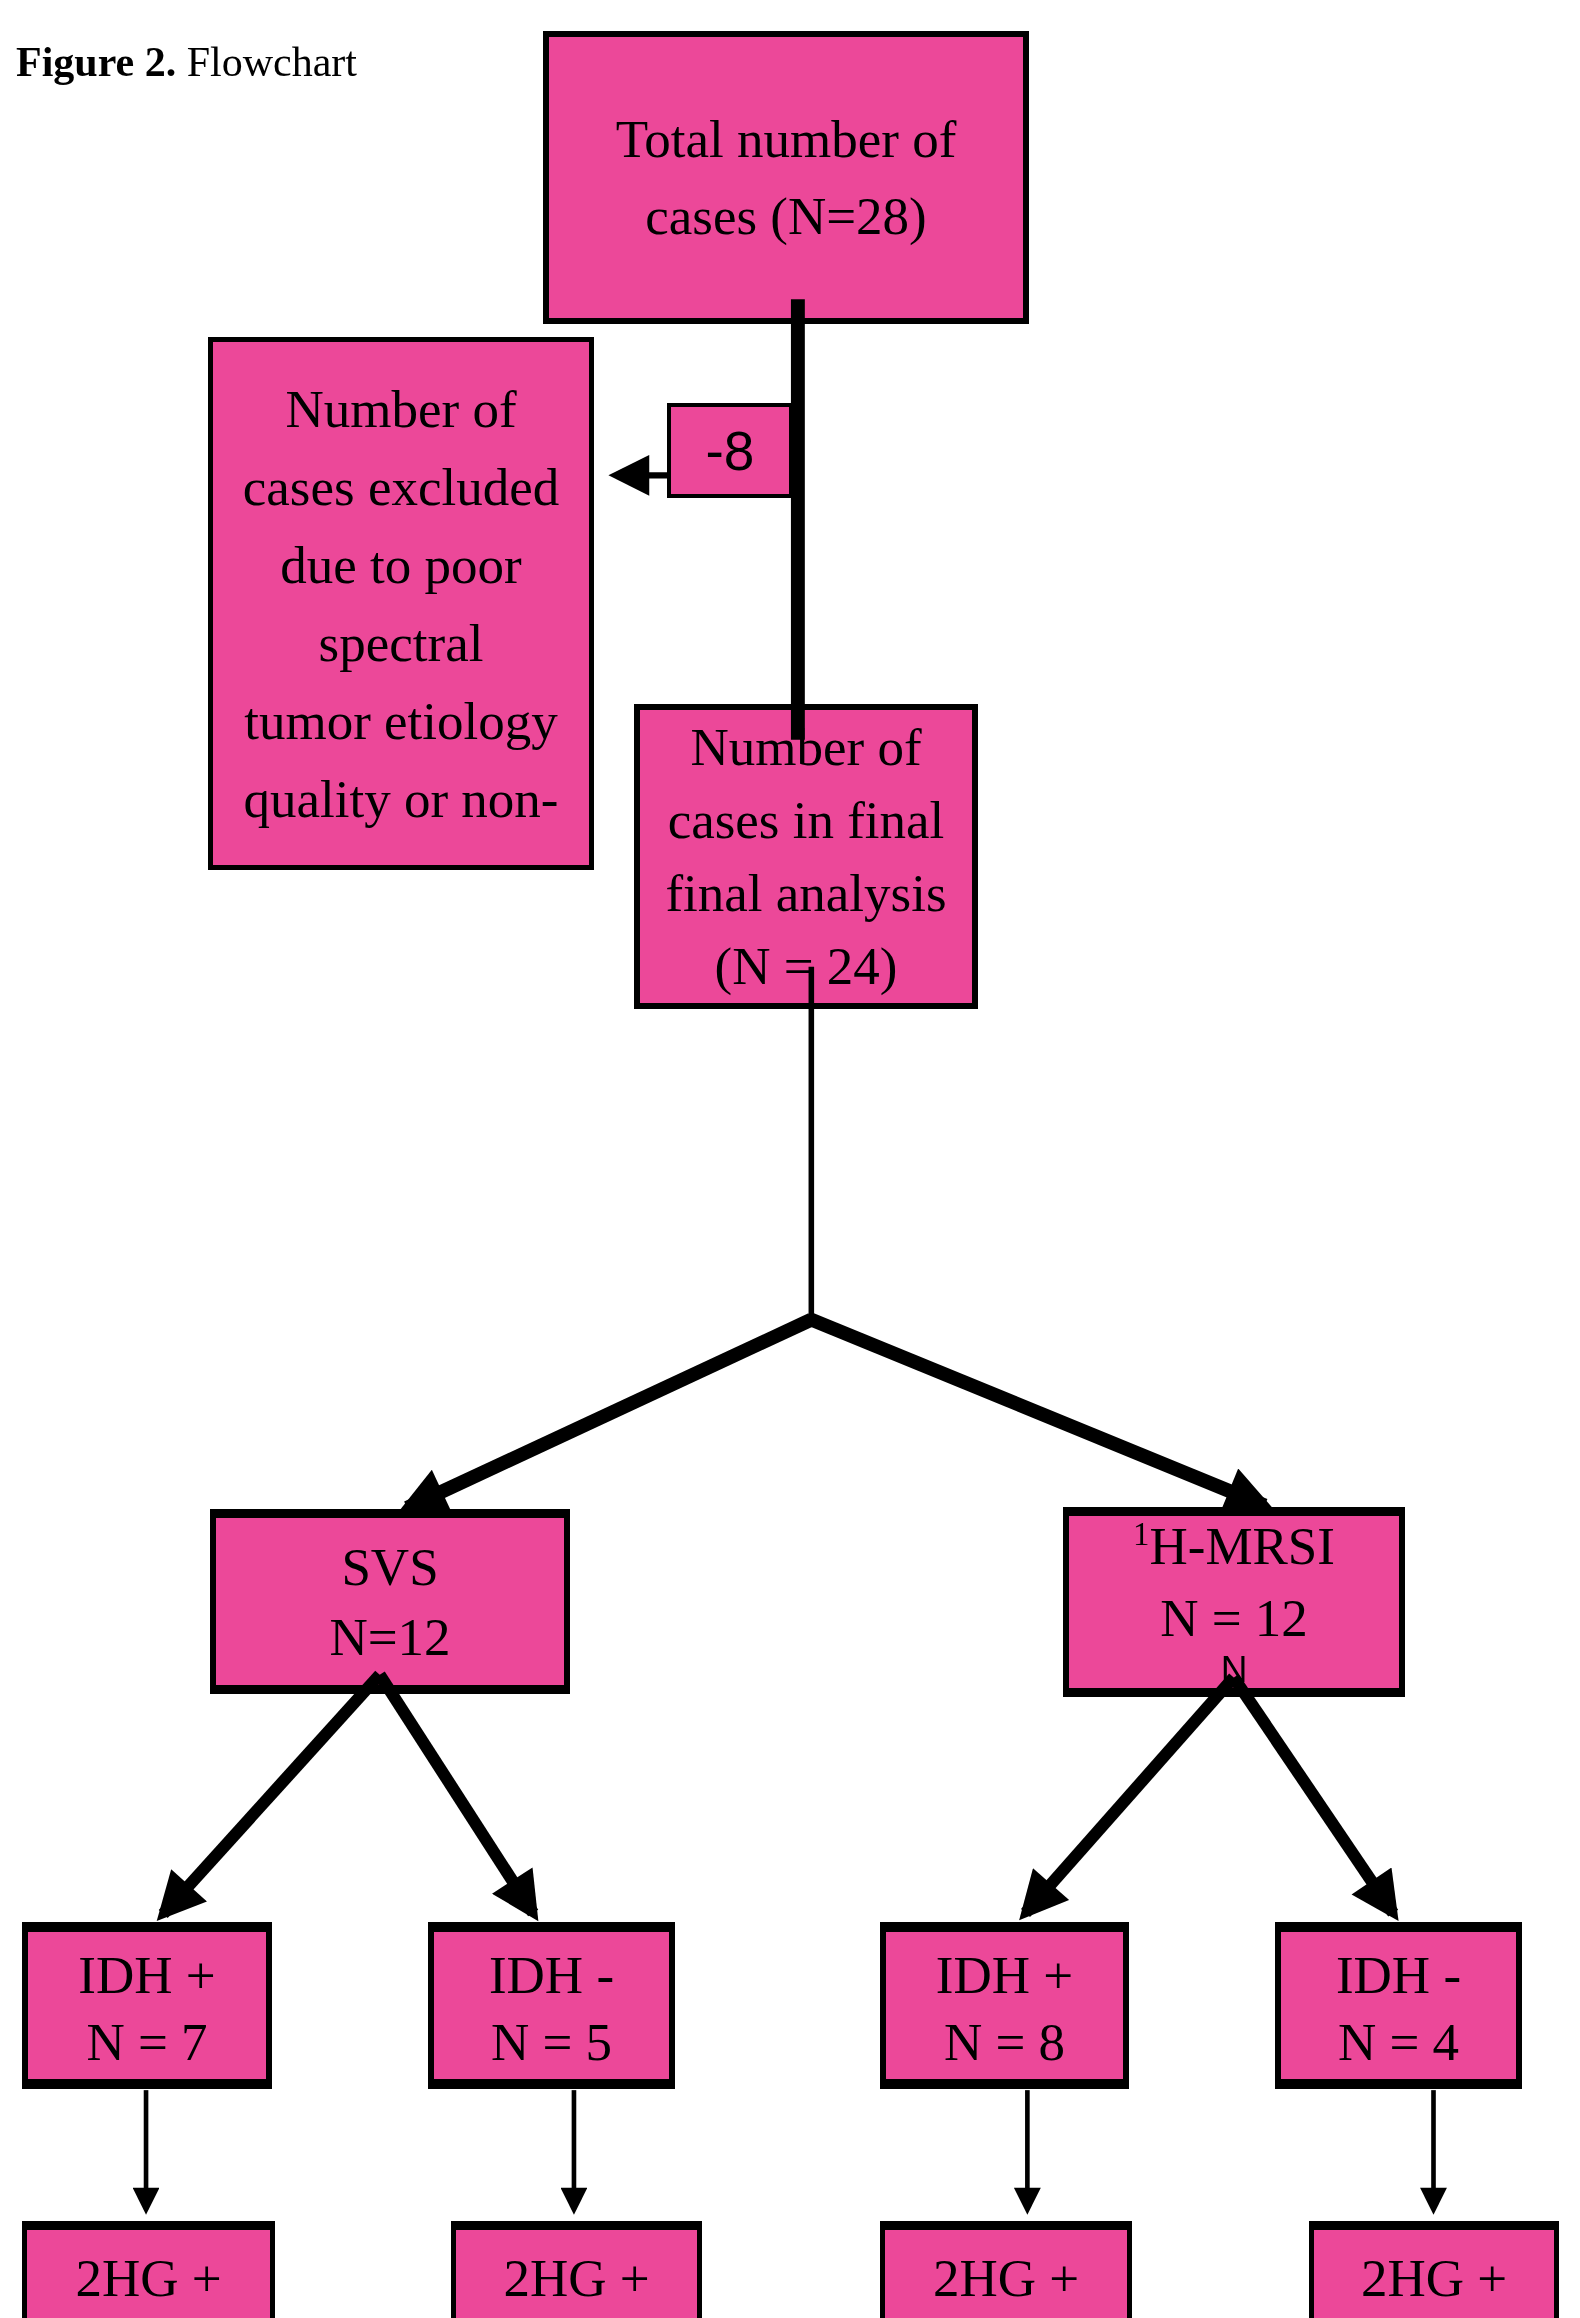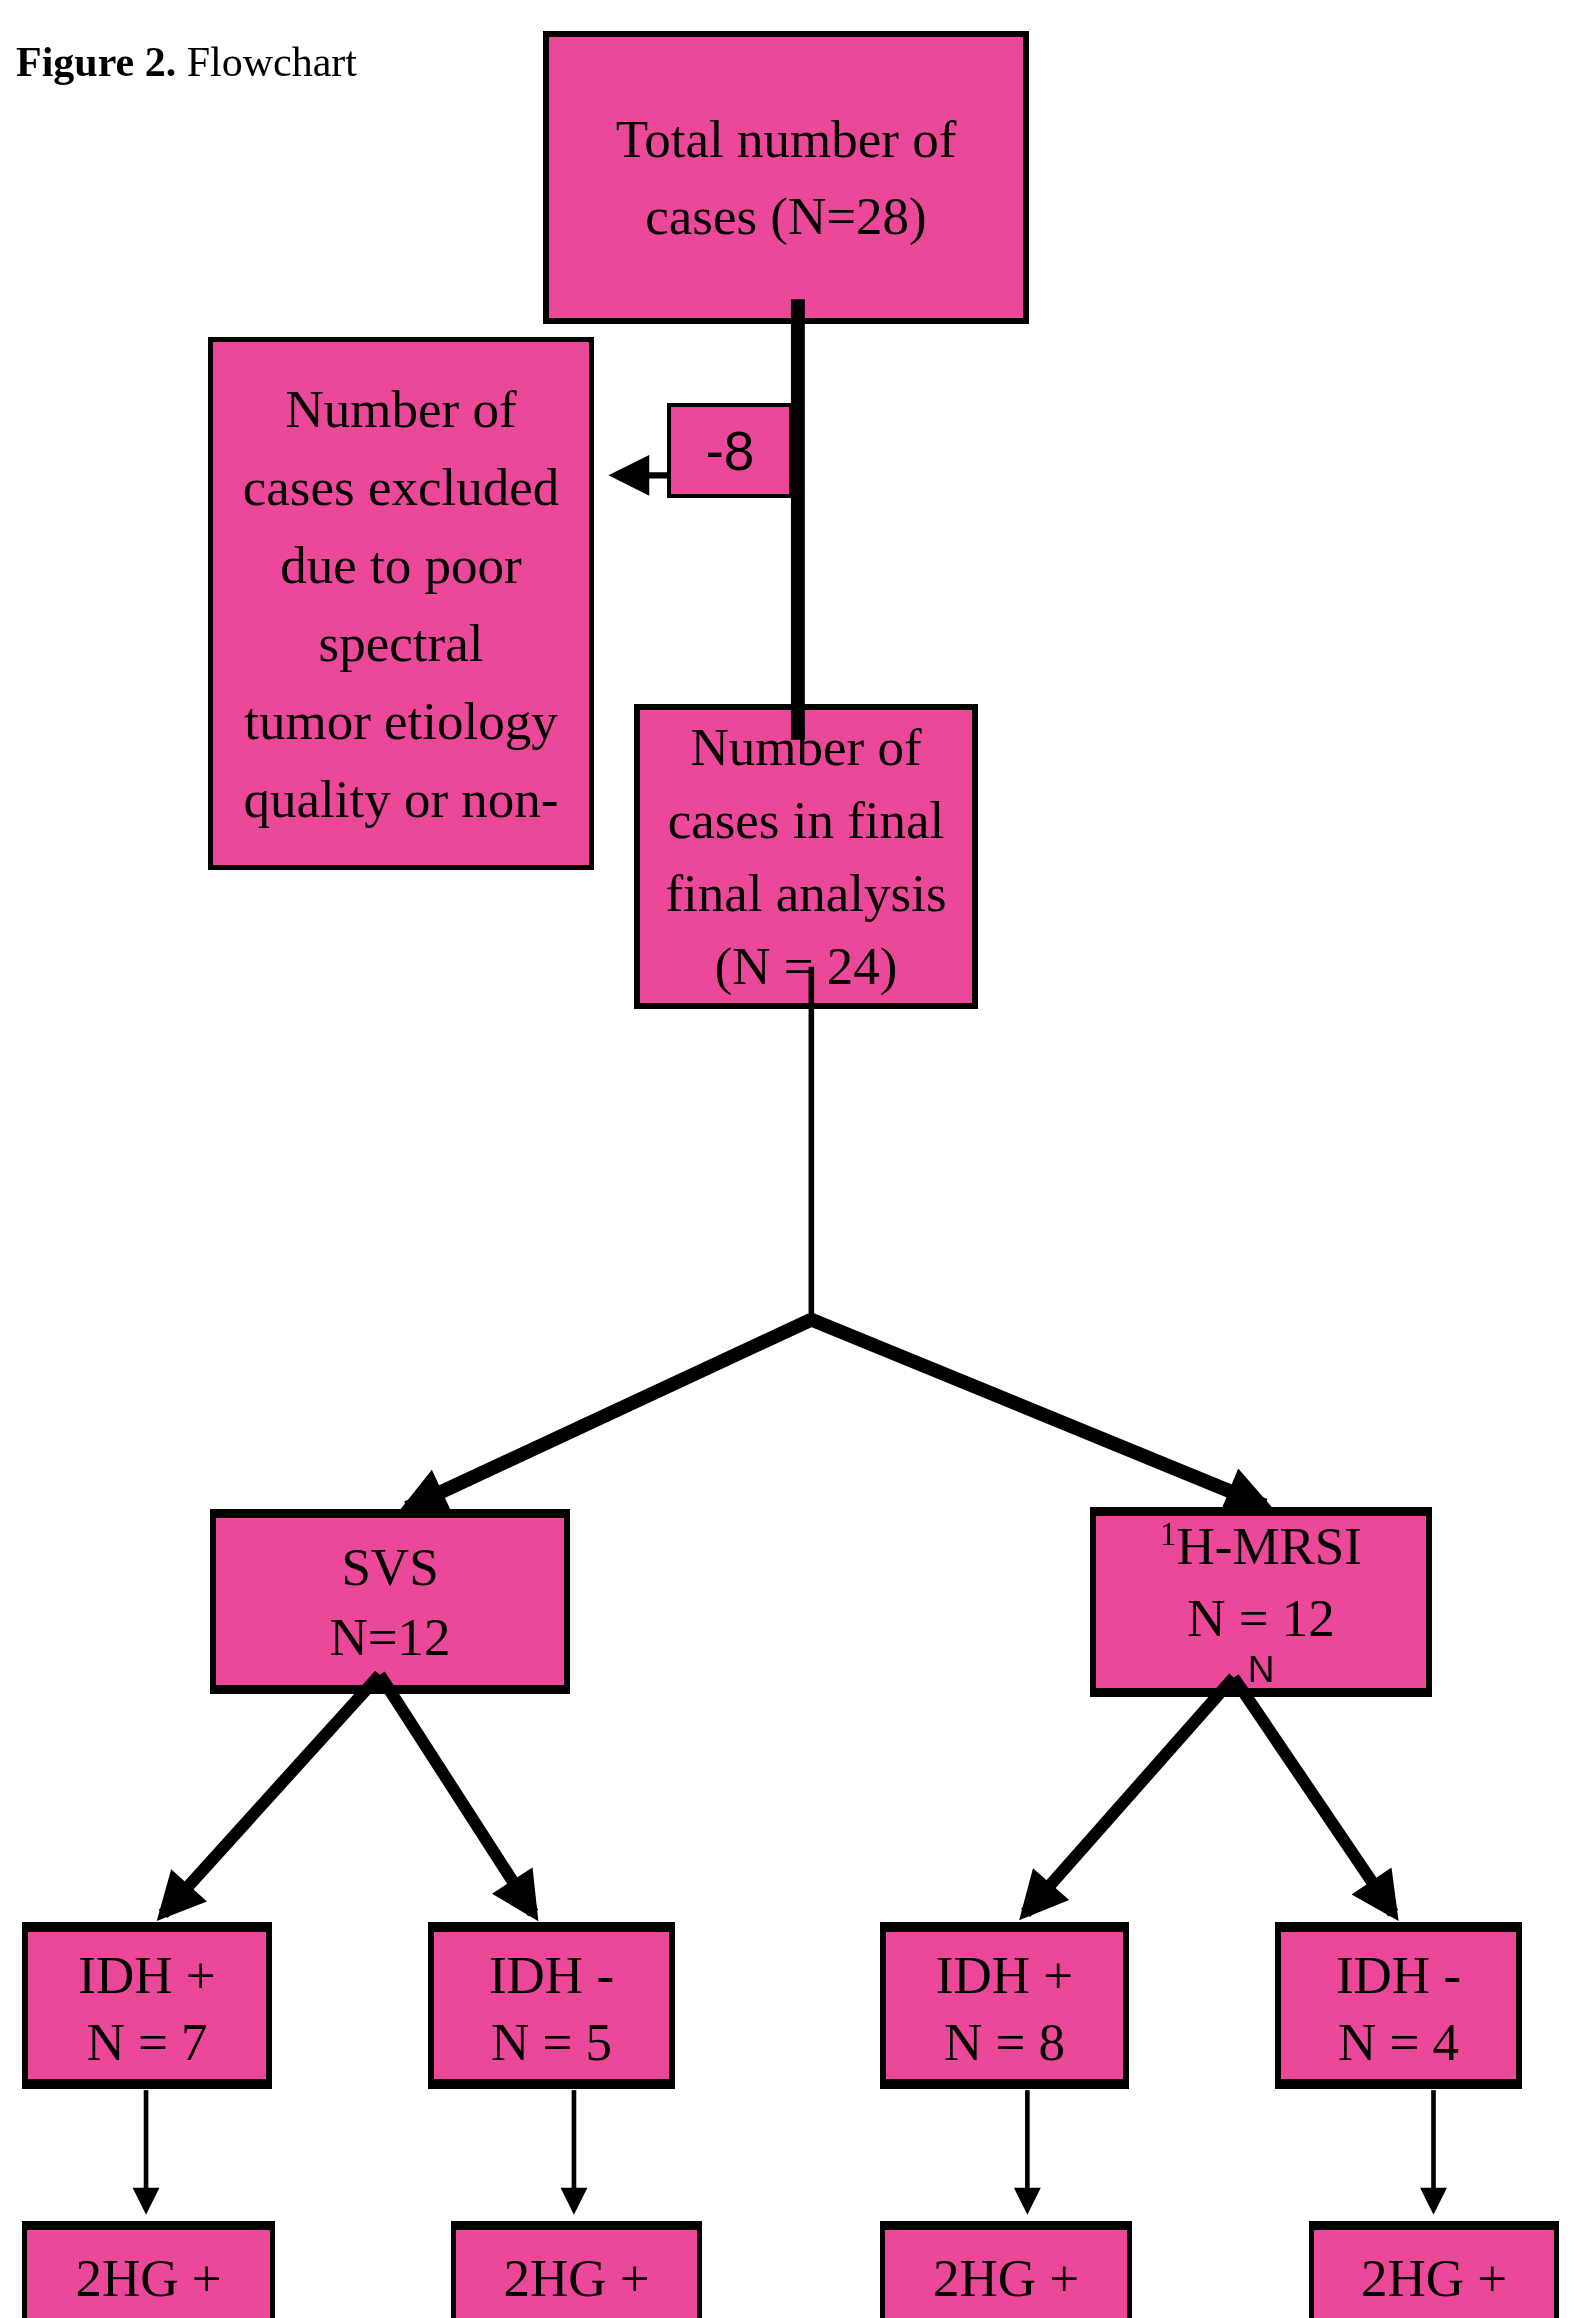--- a/index.html
+++ b/index.html
@@ -22,21 +22,21 @@
     display:flex;flex-direction:column;align-items:center;
     text-align:center;font-size:53px;z-index:2;
   }
   .vcenter{justify-content:center;}
   #n-total   {left:543px;top:31px;  width:486px;height:293px; line-height:77px;}
   #n-excluded{left:208px; top:337px; width:386px; height:533px;line-height:78px;border-width:5.6px;}
   #n-minus8  {left:667px;top:403px; width:126px; height:95px; border-width:4.2px;
               font-family:"Liberation Sans",sans-serif;font-size:55px;}
   #n-final   {left:634px;top:704px;width:344px; height:305px; line-height:73px;}
   #n-svs     {left:210px; top:1509px;width:360px; height:185px; border-width:9.3px 6.5px;line-height:70px;}
-  #n-hmrsi   {left:1090px;top:1507px;width:342px; height:190px; border-width:9.3px 6.5px;line-height:72px;padding-bottom:40px;}
+  #n-hmrsi   {left:1063px;top:1507px;width:342px; height:190px; border-width:9.3px 6.5px;line-height:72px;padding-bottom:40px;}
   .idh{border-width:10.2px 6px;padding-top:10.2px;line-height:67px;justify-content:flex-start;}
   #n-idh1{left:22px;  top:1922px;width:250px;height:167px;}
   #n-idh2{left:428px; top:1922px;width:247px;height:167px;}
   #n-idh3{left:880px;top:1922px;width:249px;height:167px;}
   #n-idh4{left:1275px;top:1922px;width:247px;height:167px;}
   .hg{border-width:9.3px 5.6px;padding-top:13px;line-height:70px;justify-content:flex-start;}
   #n-2hg1{left:22px;  top:2221px;width:253px;height:176px;}
   #n-2hg2{left:451px; top:2221px;width:251px;height:176px;}
   #n-2hg3{left:880px;top:2221px;width:252px;height:176px;}
   #n-2hg4{left:1309px;top:2221px;width:250px;height:176px;}

